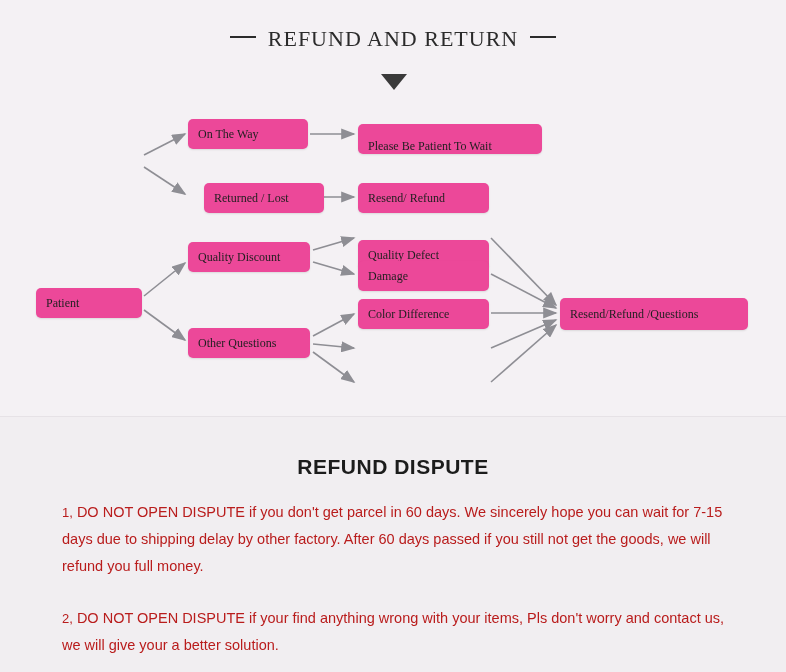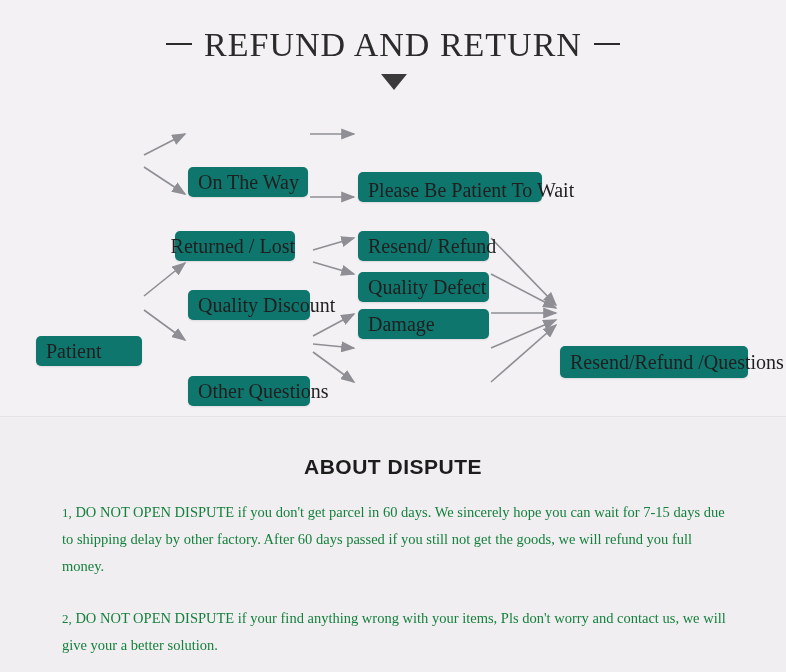--- a/index.html
+++ b/index.html
@@ -35,21 +35,21 @@
     border-top: 1px solid #e6e2e6;
   }
   .title-wrap {
     position: absolute;
     left: 0; top: 26px;
     width: 786px;
     text-align: center;
   }
   .title {
     font-family: "Liberation Serif", serif;
-    font-size: 34px;
+    font-size: 22px;
     letter-spacing: 1px;
     color: #2b2b2b;
     display: inline-block;
   }
   .title .dash {
     display: inline-block;
     vertical-align: middle;
     width: 26px;
     height: 2px;
     background: #2b2b2b;
@@ -68,50 +68,48 @@
   }
   svg.edges {
     position: absolute;
     left: 0; top: 0;
     width: 786px;
     height: 416px;
     overflow: visible;
   }
   .node {
     position: absolute;
-    background: #0f766e;
+    background: #ec4899;
     border-radius: 5px;
     box-shadow: 0 1px 2px rgba(0,0,0,0.10);
     font-family: "Liberation Serif", serif;
-    font-size: 20px;
+    font-size: 12px;
     color: #1f1f1f;
     display: flex;
     align-items: center;
     padding-left: 10px;
     box-sizing: border-box;
     white-space: nowrap;
-    margin-top: 48px;
   }
   .about-title {
     position: absolute;
     left: 0;
     top: 38px;
     width: 786px;
     text-align: center;
     font-size: 21px;
     font-weight: bold;
     color: #1c1c1c;
     letter-spacing: 0.5px;
   }
   .para {
     position: absolute;
     font-size: 14.5px;
-    color: #15803d;
+    color: #b91c1c;
     line-height: 1.85;
-    font-family: Liberation Serif, serif;
   }
   .para .num {
     font-size: 13px;
   }
   .p1 { left: 62px; top: 82px; width: 672px; }
   .p2 { left: 62px; top: 188px; width: 672px; }
 </style>
 </head>
 <body>
 
@@ -159,49 +157,52 @@
         <path d="M491,382 L556,325"></path>
       </g>
     </svg>
 
     <div class="node" style="left:36px; top:288px; width:106px; height:30px;">
         <span>Patient</span>
       </div>
     <div class="node" style="left:188px; top:119px; width:120px; height:30px;">
         <span>On The Way</span>
       </div>
-    <div class="node" style="left:175px; top:183px; width:120px; height:30px;justify-content:flex-end;">
+    <div class="node" style="left:204px; top:183px; width:120px; height:30px;">
         <span>Returned / Lost</span>
       </div>
     <div class="node" style="left:188px; top:242px; width:122px; height:30px;">
         <span>Quality Discount</span>
       </div>
     <div class="node" style="left:188px; top:328px; width:122px; height:30px;">
         <span>Other Questions</span>
       </div>
     <div class="node" style="left:358px; top:124px; width:184px; height:30px;align-items:flex-end;">
         <span>Please Be Patient To Wait</span>
       </div>
     <div class="node" style="left:358px; top:183px; width:131px; height:30px;">
         <span>Resend/ Refund</span>
       </div>
-    <div class="node" style="left:358px; top:224px; width:131px; height:30px;">
+    <div class="node" style="left:358px; top:240px; width:131px; height:30px;">
         <span>Quality Defect</span>
       </div>
     <div class="node" style="left:358px; top:261px; width:131px; height:30px;">
         <span>Damage</span>
       </div>
+    <div class="node" style="left:358px; top:299px; width:131px; height:30px;">
+        <span>Color Difference</span>
+      </div>
     <div class="node" style="left:560px; top:298px; width:188px; height:32px;">
         <span>Resend/Refund /Questions</span>
       </div>
 
   </div>
 
   <div class="bottom-section">
-    <div class="about-title">ABOUT DISPUTE</div>
+    <div class="about-title">REFUND DISPUTE</div>
 
     <div class="para p1">
       <span class="num">1,</span>
       <span>DO NOT OPEN DISPUTE if you don't get parcel in 60 days. We sincerely hope you can wait for 7-15 days due to shipping delay by other factory. After 60 days passed if you still not get the goods, we will refund you full money.</span>
     </div>
 
     <div class="para p2">
       <span class="num">2,</span>
       <span>DO NOT OPEN DISPUTE if your find anything wrong with your items, Pls don't worry and contact us, we will give your a better solution.</span>
     </div>

